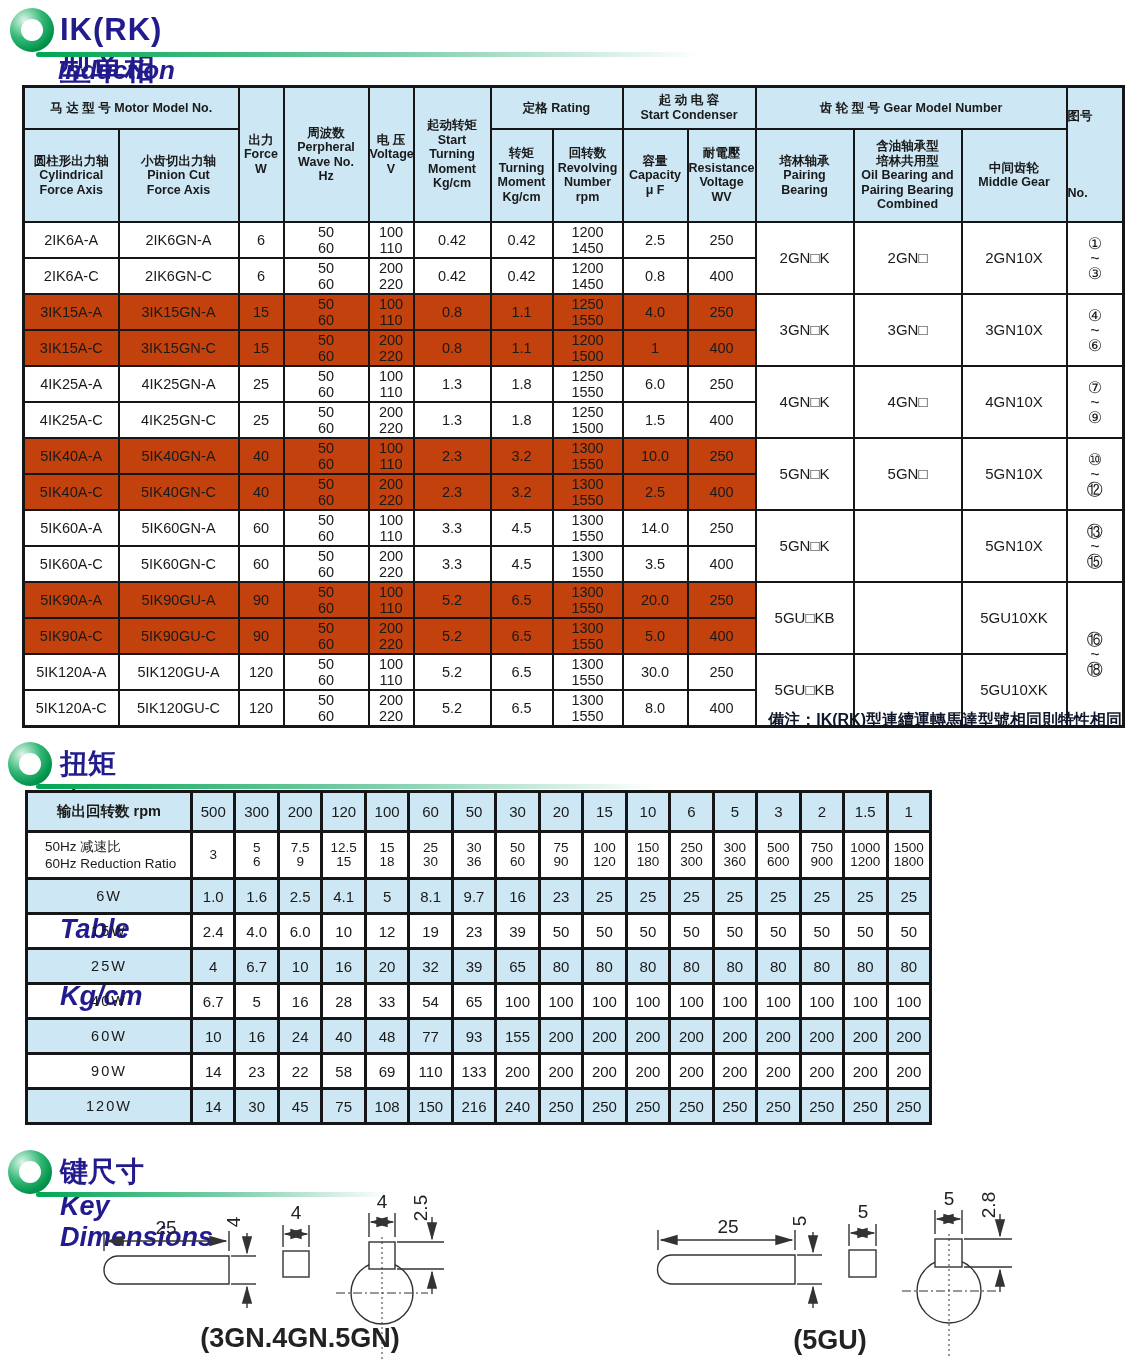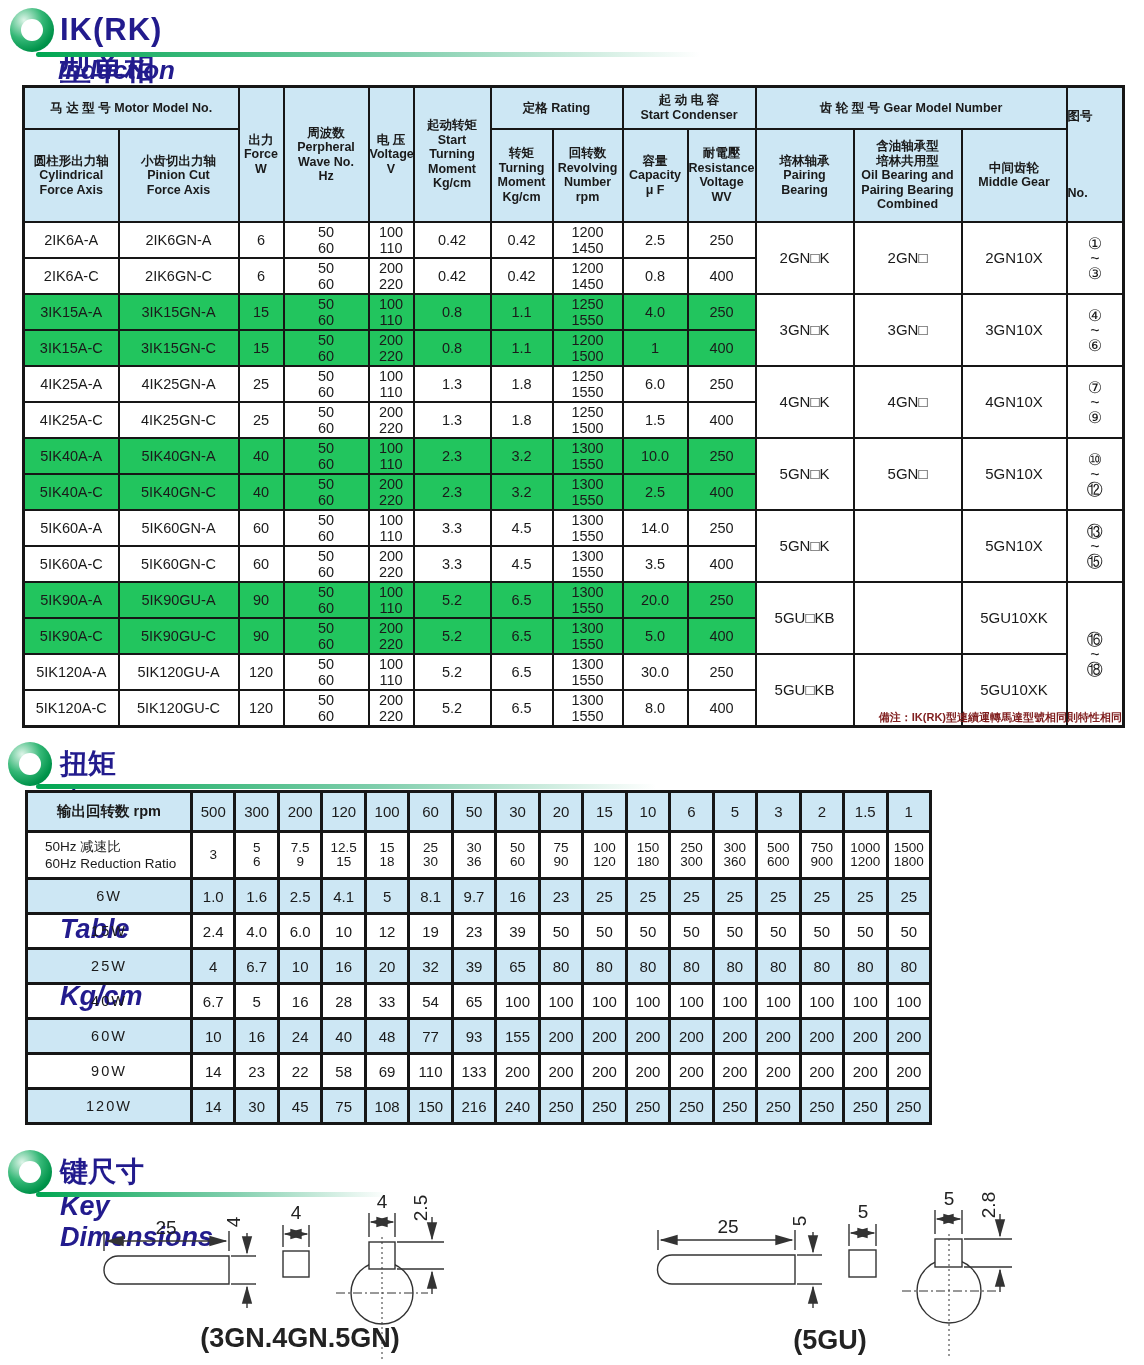--- a/index.html
+++ b/index.html
@@ -13,21 +13,21 @@
   .bullet::after { content:""; position:absolute; inset:11px; background:#fff; border-radius:50%; }
   .tz { font-weight:bold; color:#221b8d; }
   .te { font-weight:bold; font-style:italic; color:#221b8d; }
   .gline { position:absolute; height:5px; border-radius:3px;
     background: linear-gradient(to right, #00a651, #7fceac 55%, rgba(255,255,255,0)); }
 
   #sec1-zh { position:absolute; left:60px; top:12px; font-size:31px; letter-spacing:1px; }
   #sec1-line { left:36px; top:52px; width:664px; }
   #sec1-en { position:absolute; left:58px; top:55px; font-size:26px; }
 
-  #note1 { position:absolute; right:22px; top:710px; font-size:11px; font-weight:bold; color:#7f1d1d; }
+  #note1 { position:absolute; right:22px; top:710px; font-size:16px; font-weight:bold; color:#0f172a; }
 
   #sec2-bullet { left:8px; top:742px; }
   #sec2-text { position:absolute; left:60px; top:745px; }
   #sec2-text .tz { font-size:28px; margin-right:14px; }
   #sec2-text .te { font-size:27px; }
   #sec2-line { left:36px; top:784px; width:620px; }
 
   #sec3-bullet { left:8px; top:1150px; }
   #sec3-text { position:absolute; left:60px; top:1153px; }
   #sec3-text .tz { font-size:28px; margin-right:24px; }
@@ -36,21 +36,21 @@
 
   table { border-collapse:collapse; table-layout:fixed; }
   th, td { white-space:pre-line; text-align:center; vertical-align:middle; }
 
   #motor-table { position:absolute; left:22px; top:85px; width:1100px; border:3px solid #161616; }
   #motor-table th, #motor-table td { border:2px solid #161616; }
   #motor-table thead th { background:#cde7f4; font-weight:bold; font-size:12.5px; line-height:14.5px; padding:2px 0; }
   #motor-table thead tr:first-child { height:34px; }
   #motor-table thead tr:last-child th { height:76px; }
   #motor-table tbody td { height:36px; font-size:14.5px; line-height:16px; padding:1px 0; }
-  #motor-table td.blue { background:#22c55e; }
+  #motor-table td.blue { background:#c2410c; }
   #motor-table td.gearcell { background:#fff; font-size:15px; }
   #motor-table td.fig { font-size:16px; line-height:15px; }
   .fig-head { display:flex; flex-direction:column; justify-content:space-between; height:100px; padding:4px 0; align-items:flex-start; }
 
   #torque-table { position:absolute; left:25px; top:790px; width:907px; border:3px solid #161616; }
   #torque-table th, #torque-table td { border:3px solid #161616; font-size:15px; }
   #torque-table tr.rpm-row th { background:#cde7f4; height:40px; font-weight:normal; }
   #torque-table tr.rpm-row th.lbl { font-weight:bold; font-size:14.5px; }
   #torque-table tr.ratio-row td { height:47px; background:#fff; font-size:13.5px; line-height:14px; }
   #torque-table tr.ratio-row td.lbl { text-align:left; padding-left:17px; font-size:13.5px; line-height:17px; }

